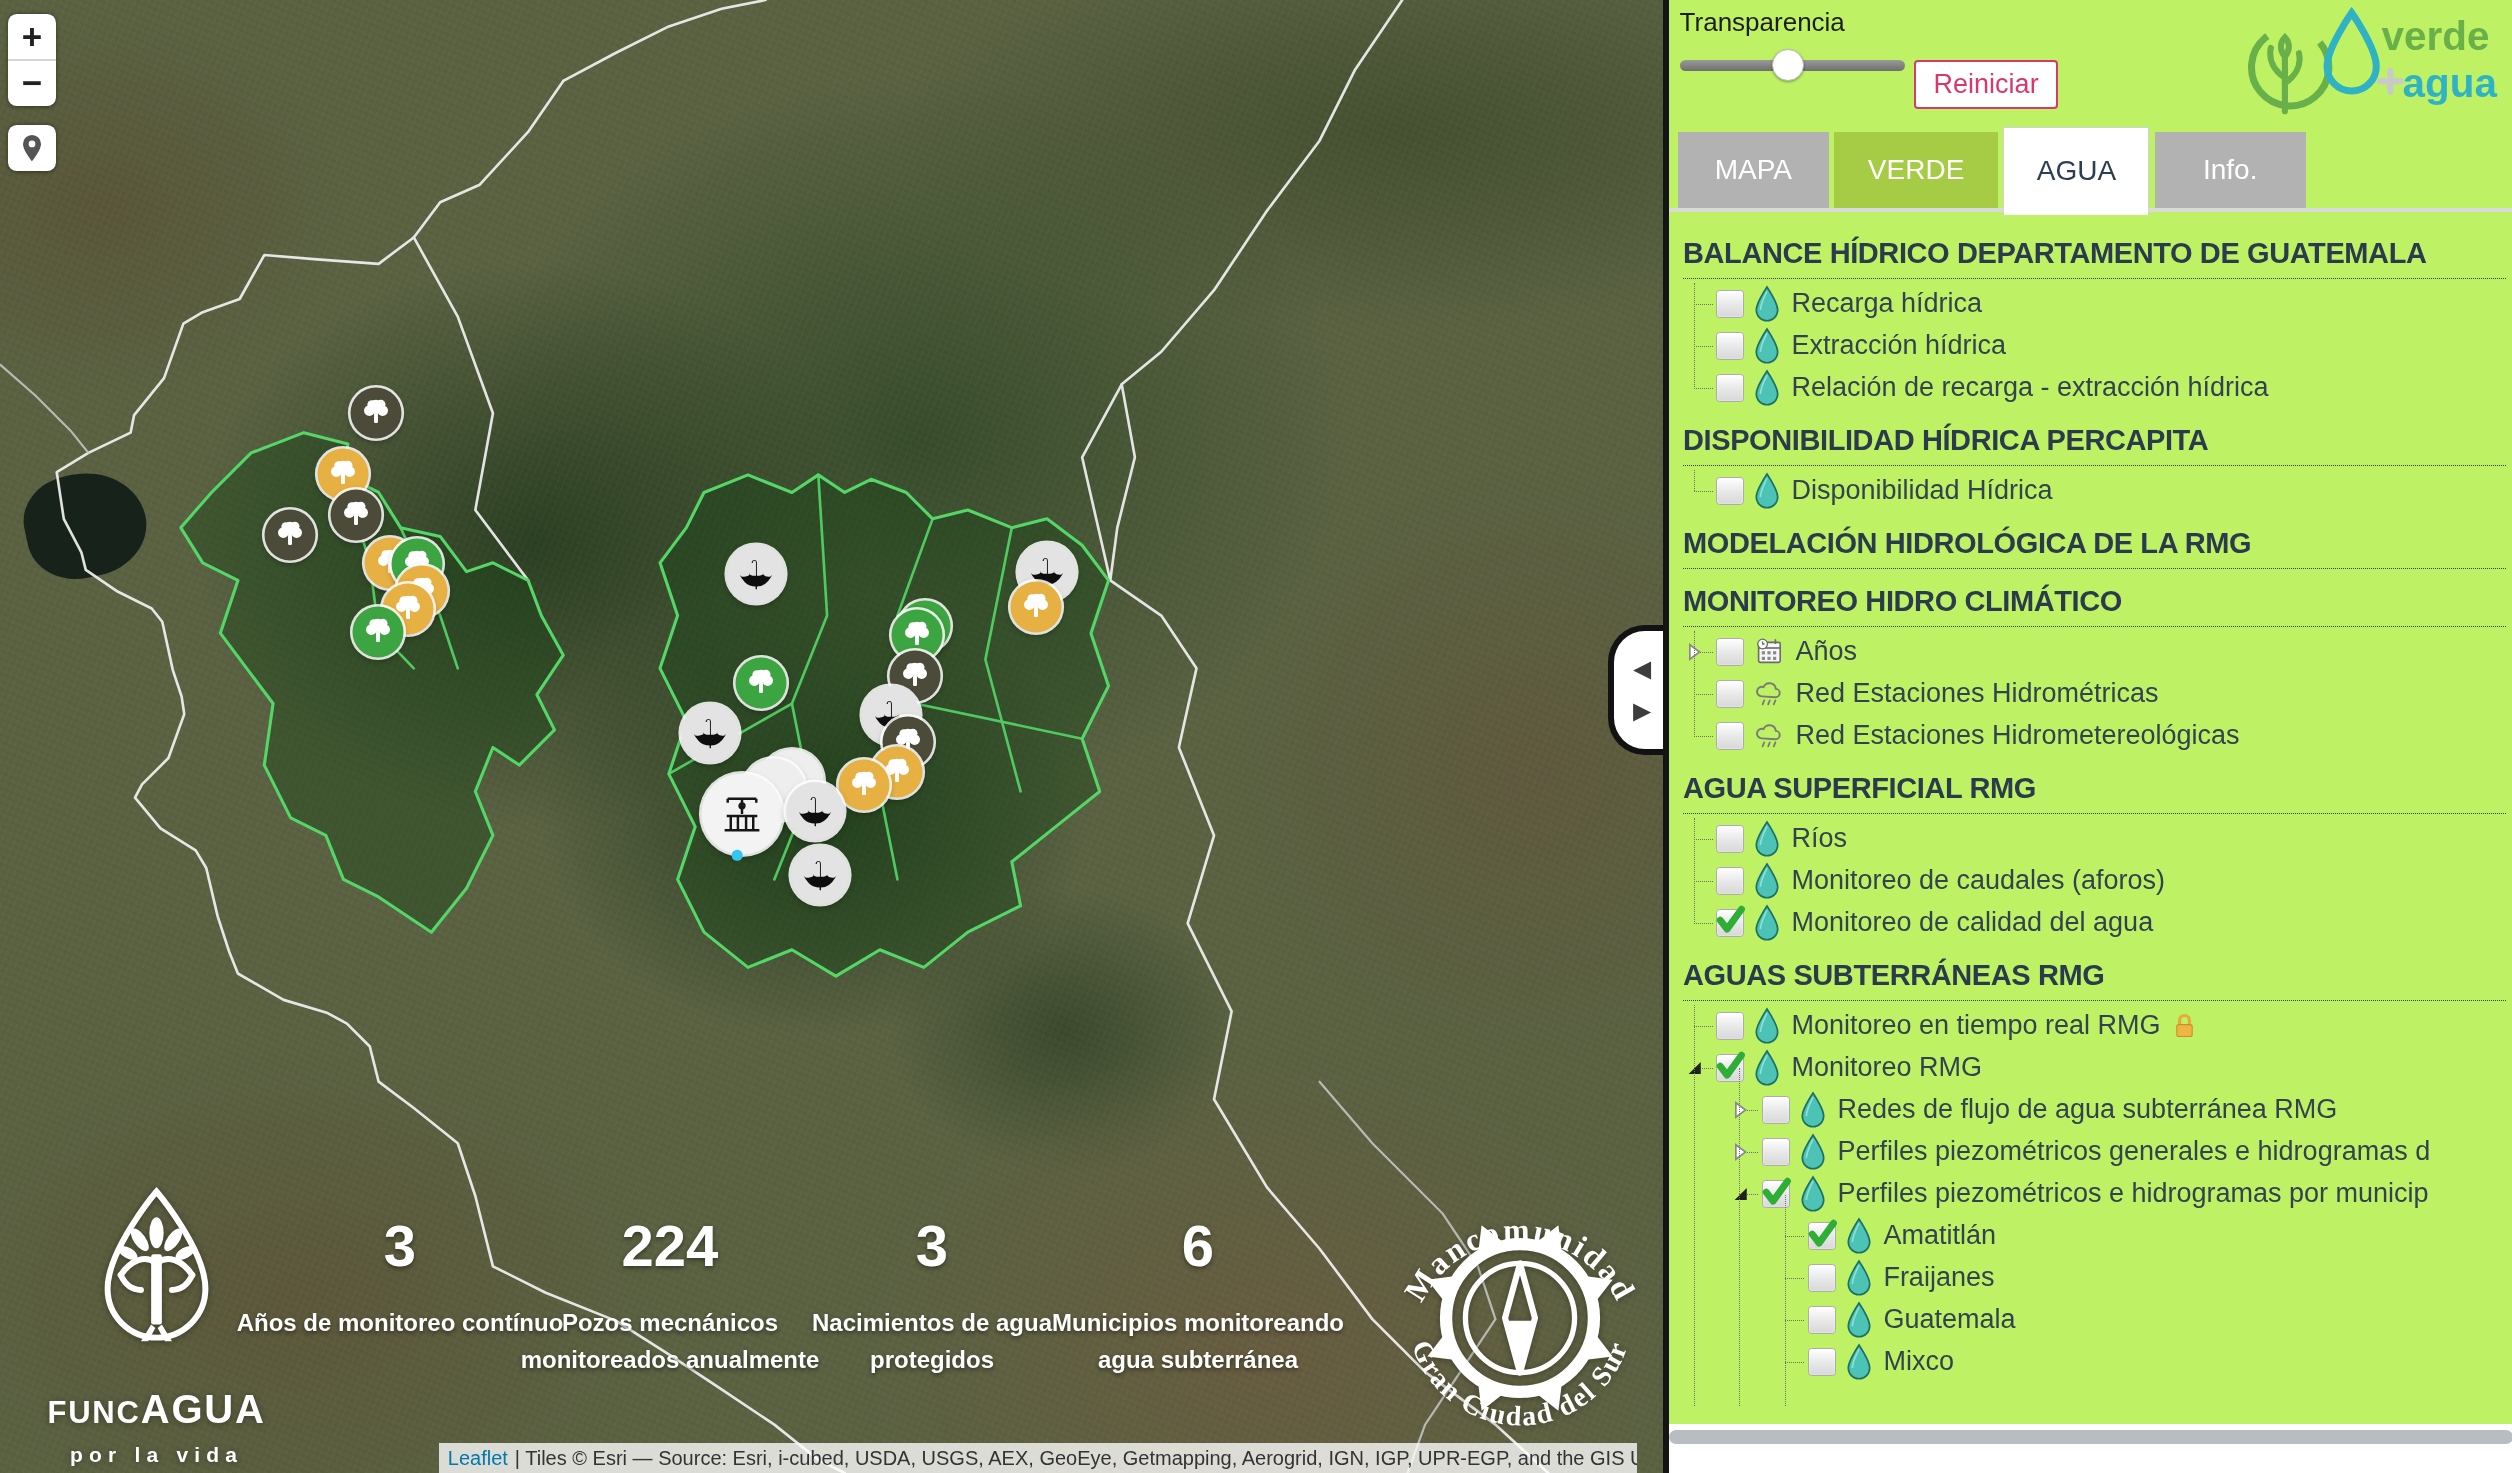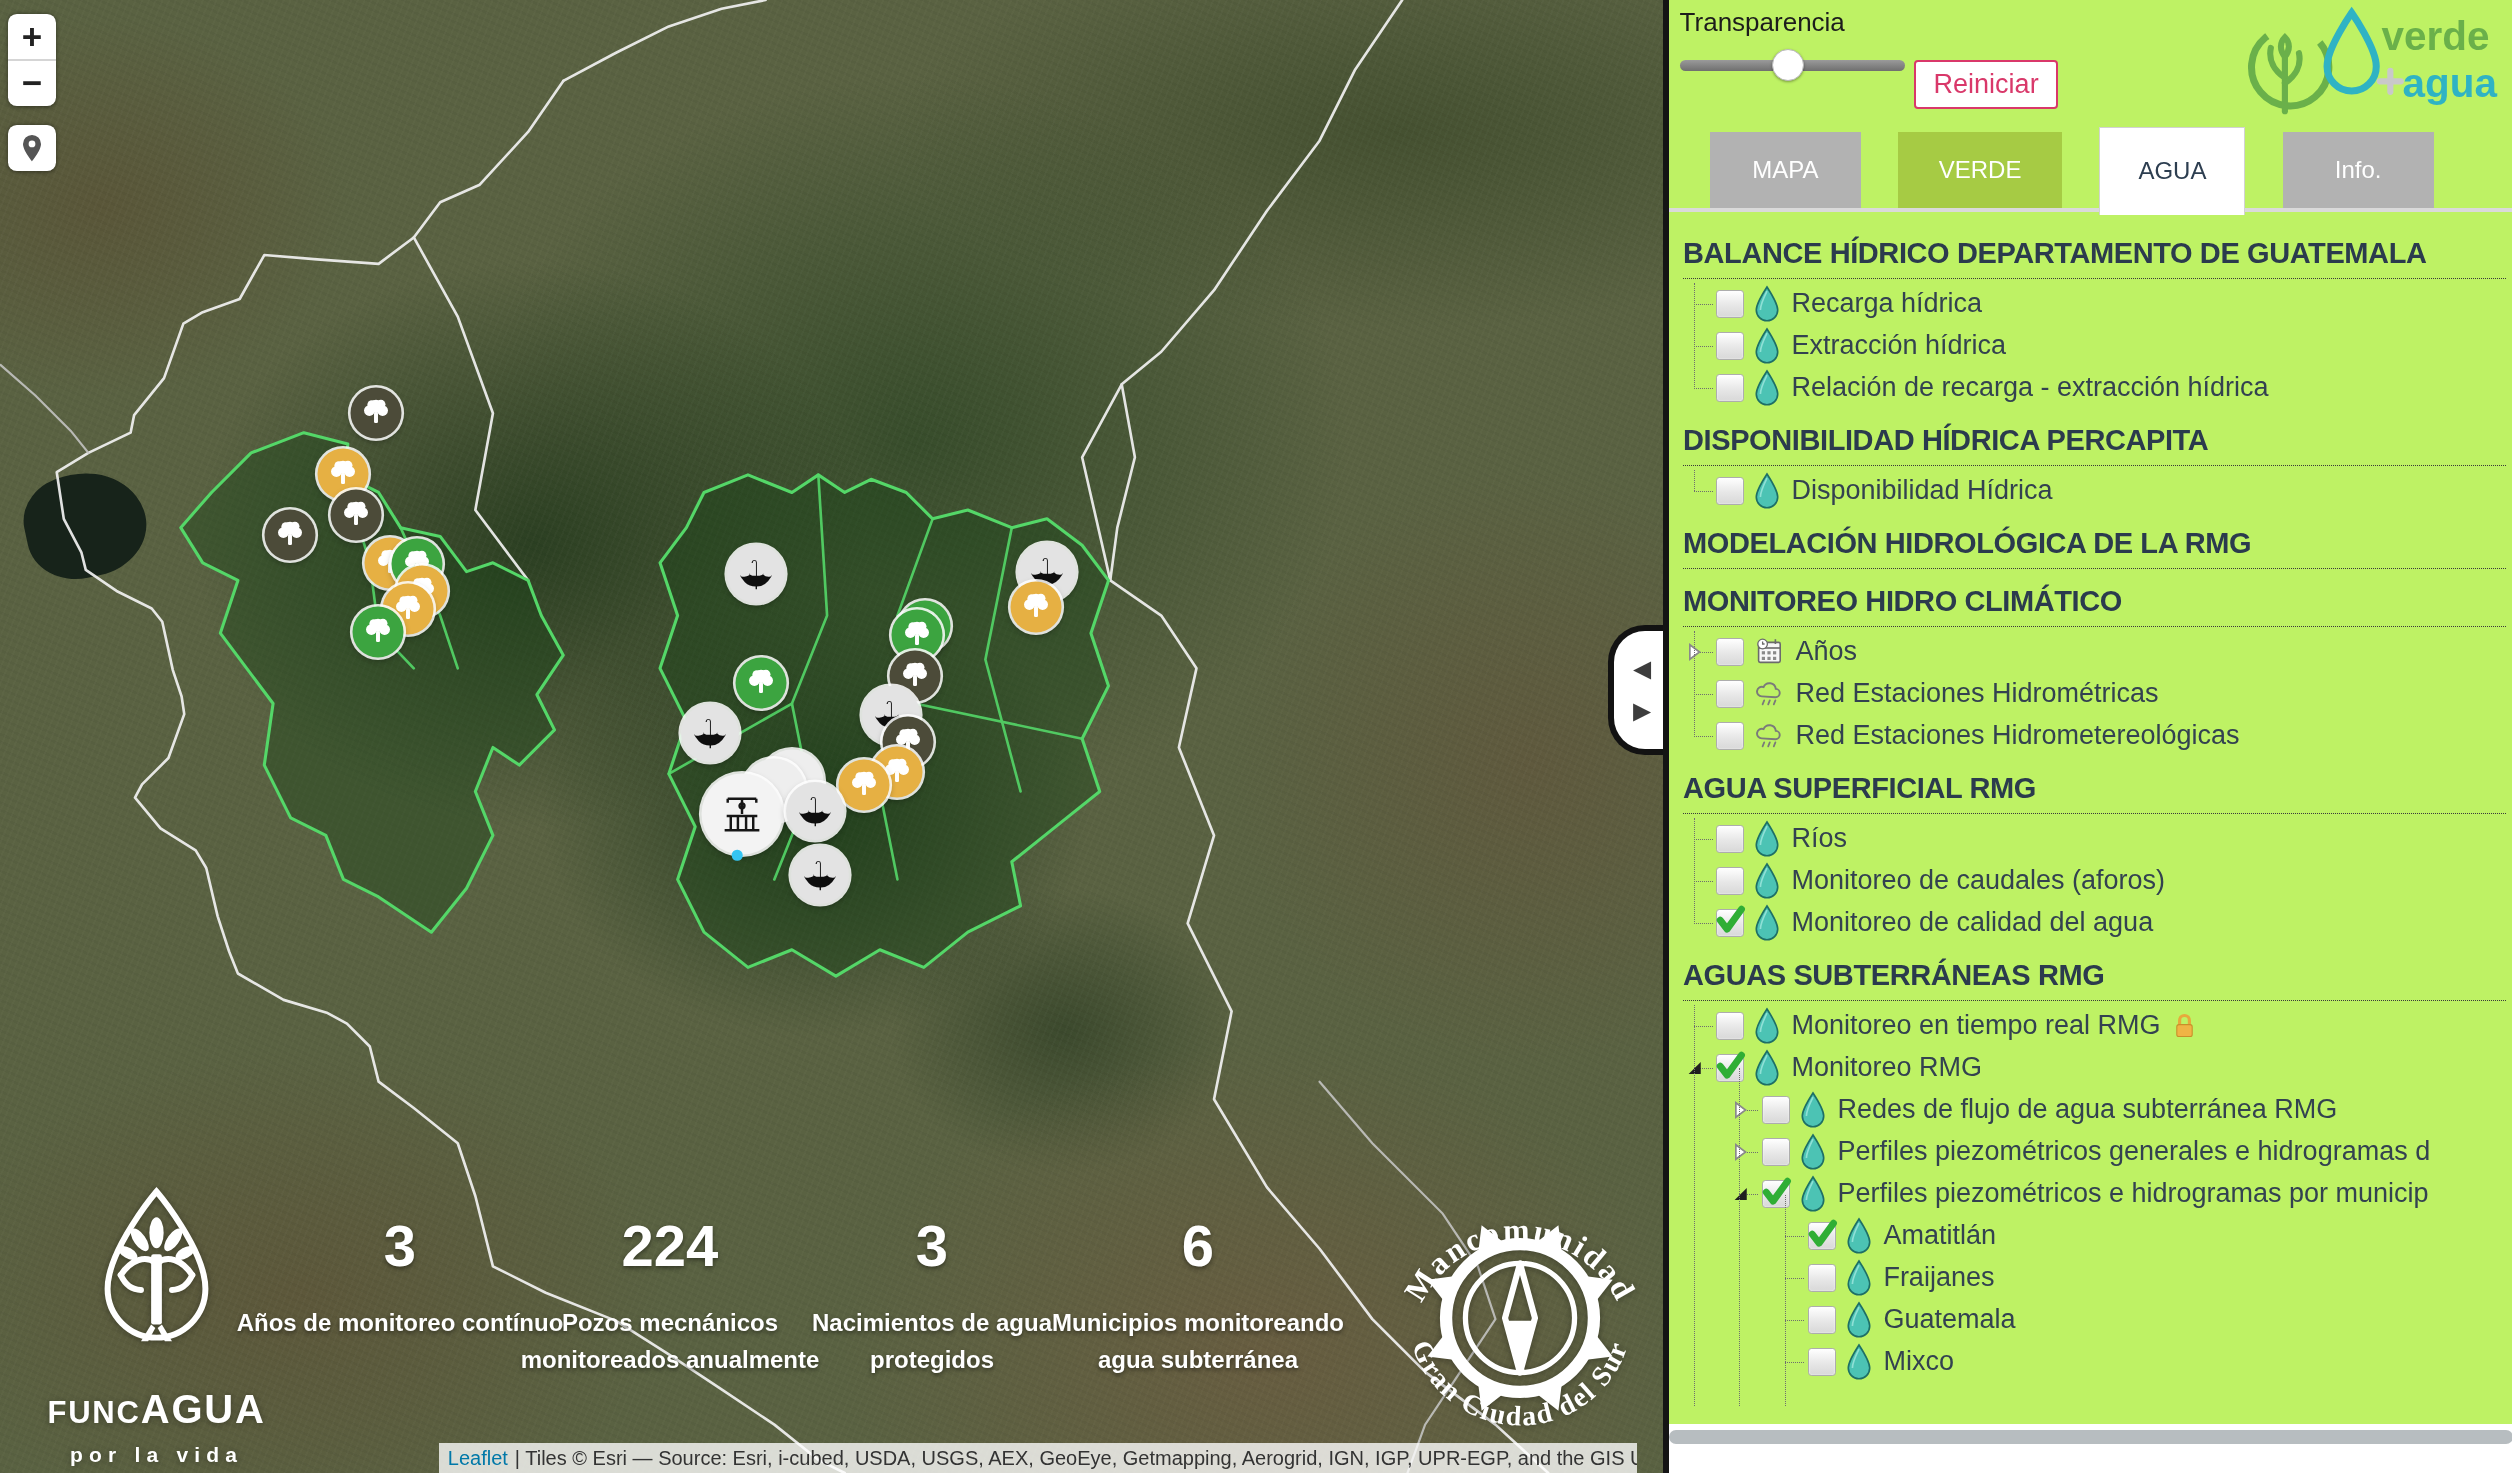--- a/index.html
+++ b/index.html
@@ -82,21 +82,21 @@
   .transp-label{position:absolute;left:10.6px;top:7px;font-size:26px;color:#1c1c1c;}
   .slider-track{position:absolute;left:10.6px;top:60px;width:225px;height:10.6px;border-radius:6.2px;
                 background:linear-gradient(180deg,#9a9a9a,#6f6f6f);}
   .slider-thumb{position:absolute;top:-11.4px;width:32px;height:32px;border-radius:50%;background:#fff;
                 border:1.8px solid #b9b9b9;box-shadow:0 0.9px 2.6px rgba(0,0,0,.35);box-sizing:border-box;}
   .reset-btn{position:absolute;left:245px;top:40px;background:#fff;border:2.6px solid #d9386a;color:#d9386a;
              font-size:27px;padding:7px 17.6px;border-radius:4px;margin-top:20px;}
   .brand{position:absolute;left:570px;top:3.5px;}
 
   .tabs{position:absolute;left:8.8px;top:132px;display:flex;gap:5.3px;}
-  .tab{height:76px;display:flex;align-items:center;justify-content:center;font-size:24px;color:#fff;margin-left:32px;}
+  .tab{height:76px;display:flex;align-items:center;justify-content:center;font-size:28px;color:#fff;}
   .tab.gray{background:#b2b2b2;width:151px;}
   .tab.green{background:#a6cb44;width:164px;}
   .tab.white{background:#fff;width:146px;color:#2d3e50;border:1.8px solid #d2d2d2;border-bottom:none;
              margin-top:-5.3px;height:88px;z-index:3;box-sizing:border-box;}
   .tabs-underline{position:absolute;left:0;top:208px;width:844px;height:3.5px;background:#dadada;z-index:1;}
 
   
   .tree{position:absolute;left:14px;top:234px;width:823px;}
   .tree-section{position:relative;margin-top:12.3px;}
   .tree-section:first-child{margin-top:0;}

